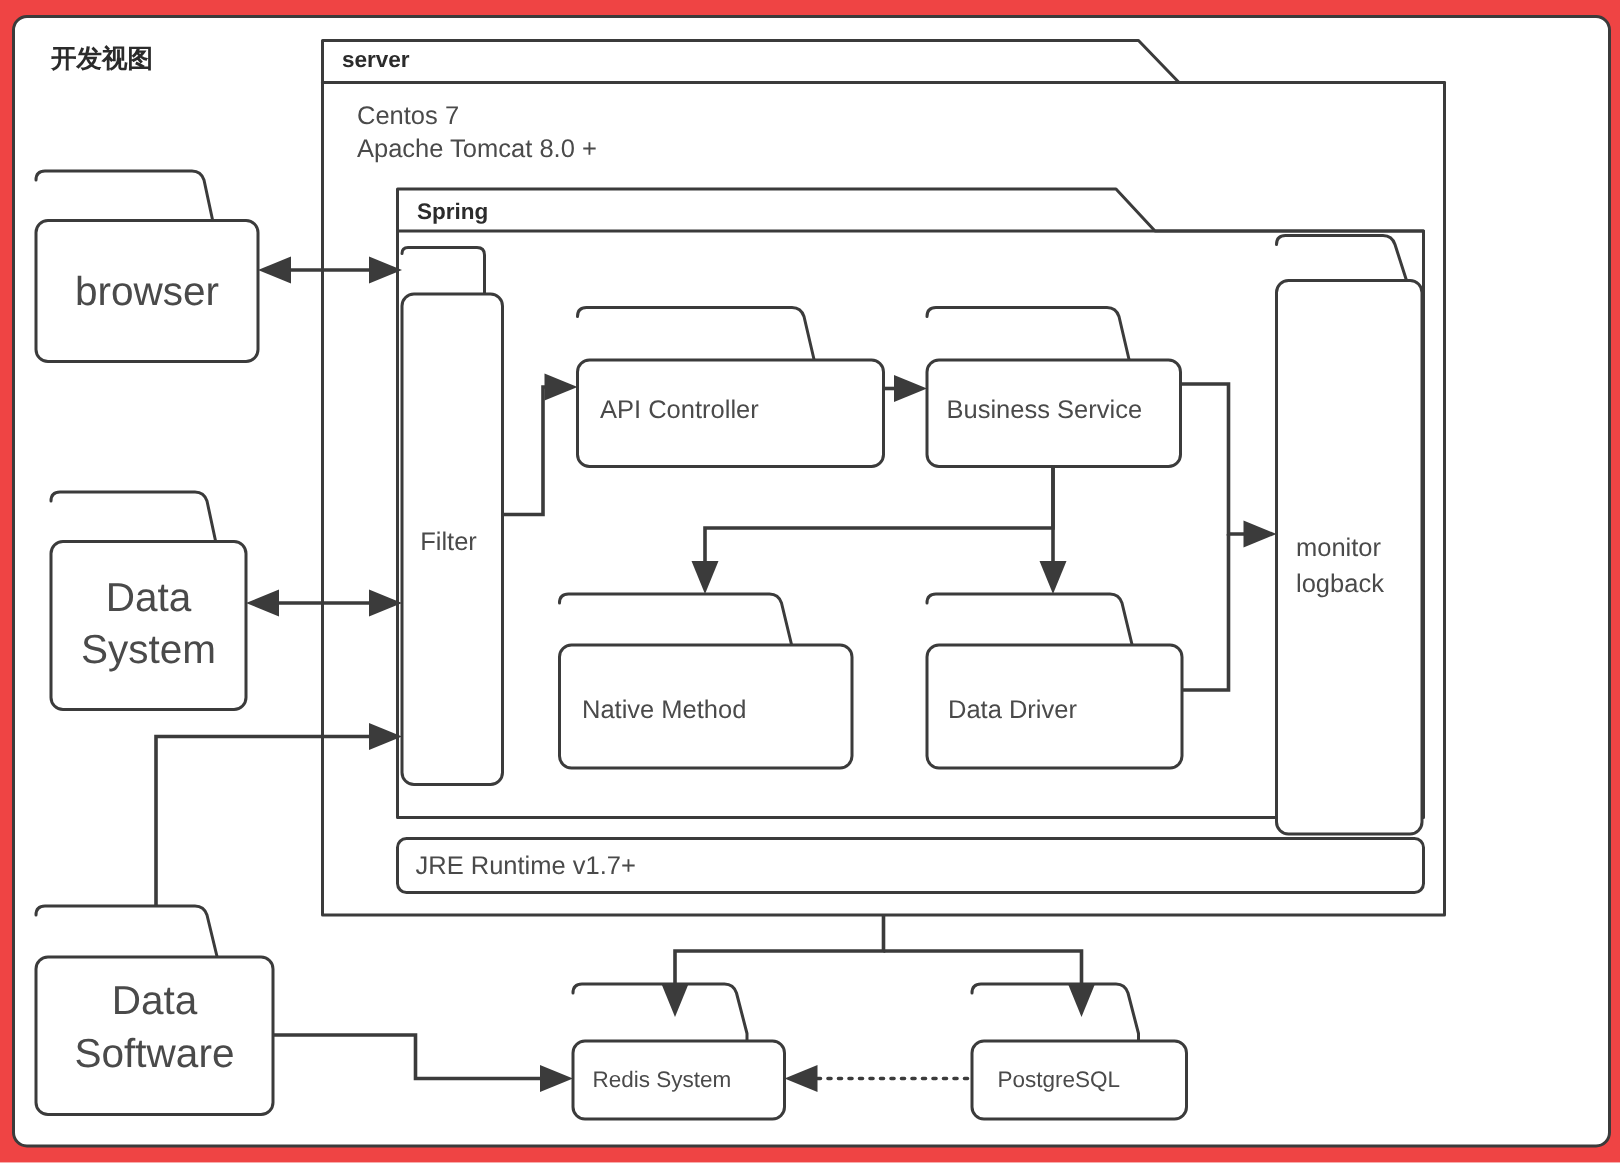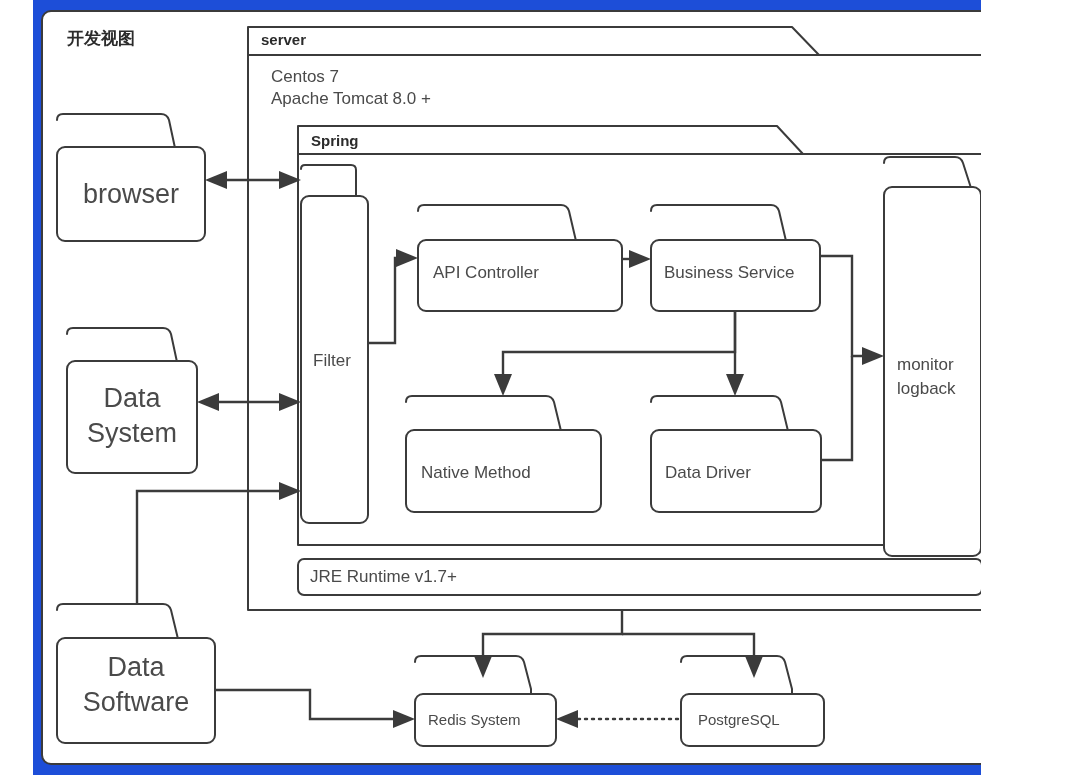--- a/index.html
+++ b/index.html
@@ -5,25 +5,24 @@
   html, body {
     margin: 0;
     padding: 0;
     background: #ffffff;
   }
   body {
     font-family: "Liberation Sans", "DejaVu Sans", sans-serif;
   }
   #stage {
     position: relative;
-    width: 948px;
+    width: 1080px;
     height: 775px;
-    background: #1d4ed8;
+    background: #ef4444;
     overflow: hidden;
-    margin-left: 33px;
   }
   svg#diagram {
     position: absolute;
     top: 0;
     left: 0;
     width: 1080px;
     height: 775px;
     display: block;
   }
   .shape-stroke {

